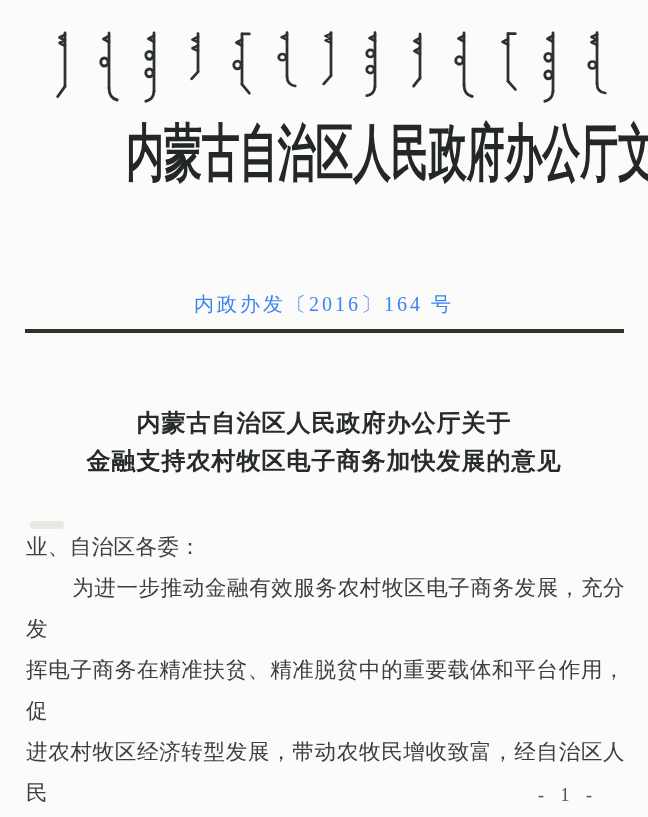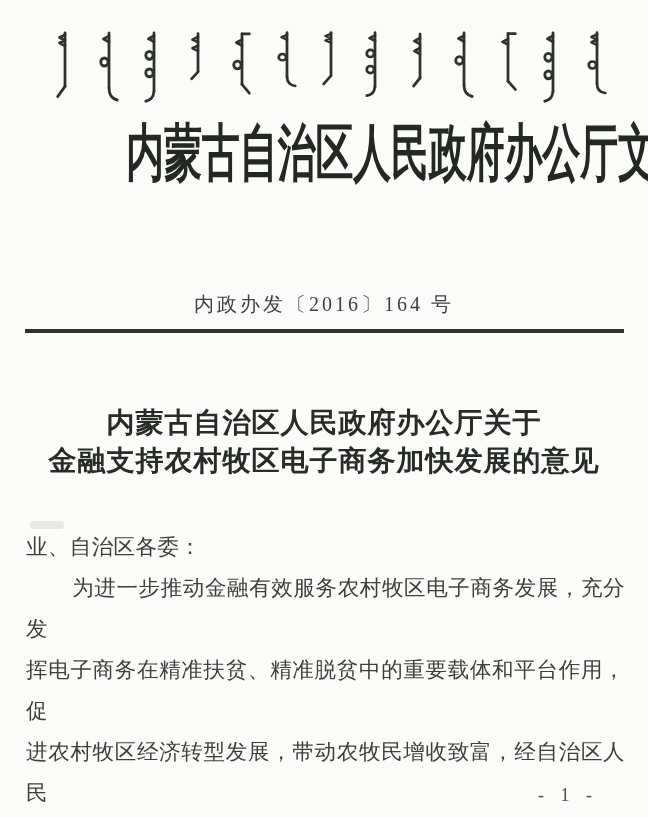--- a/index.html
+++ b/index.html
@@ -26,32 +26,32 @@
     position:absolute;top:113px;left:0;width:648px;
     text-align:center;white-space:nowrap;
     font-weight:bold;font-size:62px;line-height:80px;
     color:#232824;letter-spacing:0;
     transform:scaleX(0.61);transform-origin:50% 50%;
     margin:0;
   }
   
   .docnum{
     position:absolute;top:291px;left:0;width:648px;
-    text-align:center;font-size:20px;letter-spacing:3px;color:#404040;
+    text-align:center;font-size:20px;letter-spacing:3px;color:#3b82f6;
   }
   
   .rule{
     position:absolute;top:329px;left:25px;width:599px;height:4px;
     background:#2f332e;
   }
   
   .doc-title{
     position:absolute;top:404px;left:0;width:648px;
     text-align:center;font-weight:bold;
-    font-size:28px;line-height:38px;letter-spacing:1px;
+    font-size:24px;line-height:38px;letter-spacing:1px;
     color:#272c28;margin:0;
   }
   
   .body-text{
     position:absolute;top:527px;left:26px;width:599px;
     font-size:21.5px;line-height:41px;color:#3b403c;
   }
   .body-text p{margin:0;padding:0;}
   .line{display:block;text-align:justify;text-align-last:justify;letter-spacing:0.4px;}
   .line.short{text-align-last:left;}

